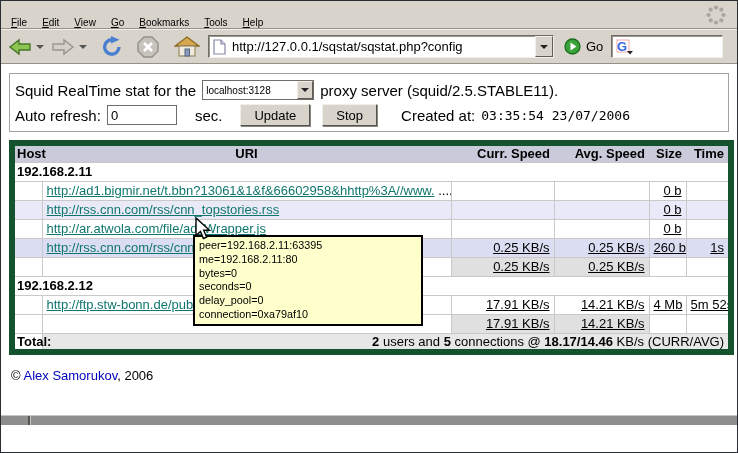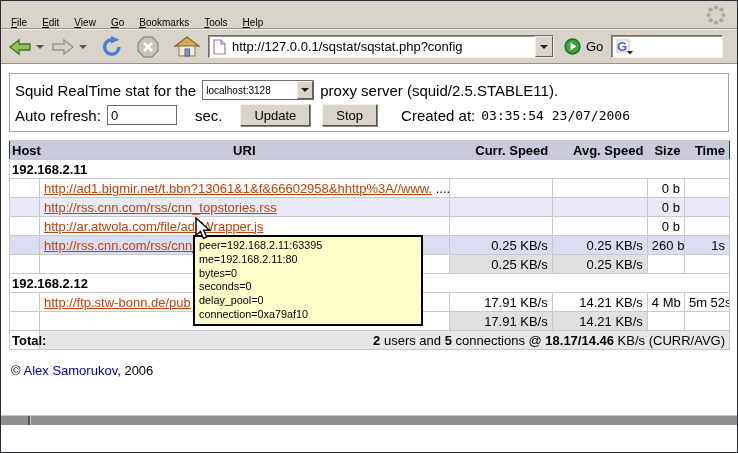--- a/index.html
+++ b/index.html
@@ -55,32 +55,32 @@
   .refresh-input { width:70px; height:20px; border:1px solid #716d66; font-size:13px; padding:0 3px;
                    font-family:"Liberation Sans",sans-serif; }
   .classic-btn { height:22px; background:#d8d4cc; border:1px solid; border-color:#f2efe9 #55534d #55534d #f2efe9;
                  box-shadow:1px 1px 0 #8a877f; font-size:13px; padding:0 13px;
                  font-family:"Liberation Sans",sans-serif; margin-right:6px; }
   .mono { font-family:"DejaVu Sans Mono", monospace; font-size:13px; }
   .gap-s { width:6px; }
 
   
   table.stats { margin:8px 8px 0 8px; border-collapse:collapse; table-layout:fixed; width:721px;
-                font-size:13px; border:1px solid #14532d; }
+                font-size:13px; border:6px solid #14532d; }
   .stats th, .stats td { border:1px solid #c9c9c9; height:19px; padding:0 4px;
                          overflow:hidden; white-space:nowrap; }
   .stats thead th { background:#c9cada; font-weight:bold; border-left:none; border-right:none; text-align:right; }
   .stats thead th.c0 { text-align:left; padding-left:2px; overflow:visible; }
   .stats thead th.c1 { text-align:center; }
   td.host-cell { font-weight:bold; padding-left:2px; }
   tr.alt td { background:#e9e9f7; }
   tr.hot td { background:#dbdef3; }
-  td.num { text-align:right; }
+  td.num { text-align:right;text-decoration:underline; }
   td.sub { background:#e0e0e0; }
-  a.uri-link { color:#c2410c; text-decoration:underline; }
+  a.uri-link { color:#0f766e; text-decoration:underline; }
   .uri-trail { color:#000; }
   td.total-label { font-weight:bold; overflow:visible; border-right:none; padding-left:2px; background:#fff; }
   td.total-val { background:#e7e7e7; text-align:right; }
   td.total-val b { font-weight:bold; }
 
   .footer { margin:13px 0 0 10px; font-size:13px; }
   .footer a { color:#0000bb; text-decoration:none; }
 
   
   .tooltip { position:absolute; left:192px; top:171px; width:230px; background:#ffffcc;

